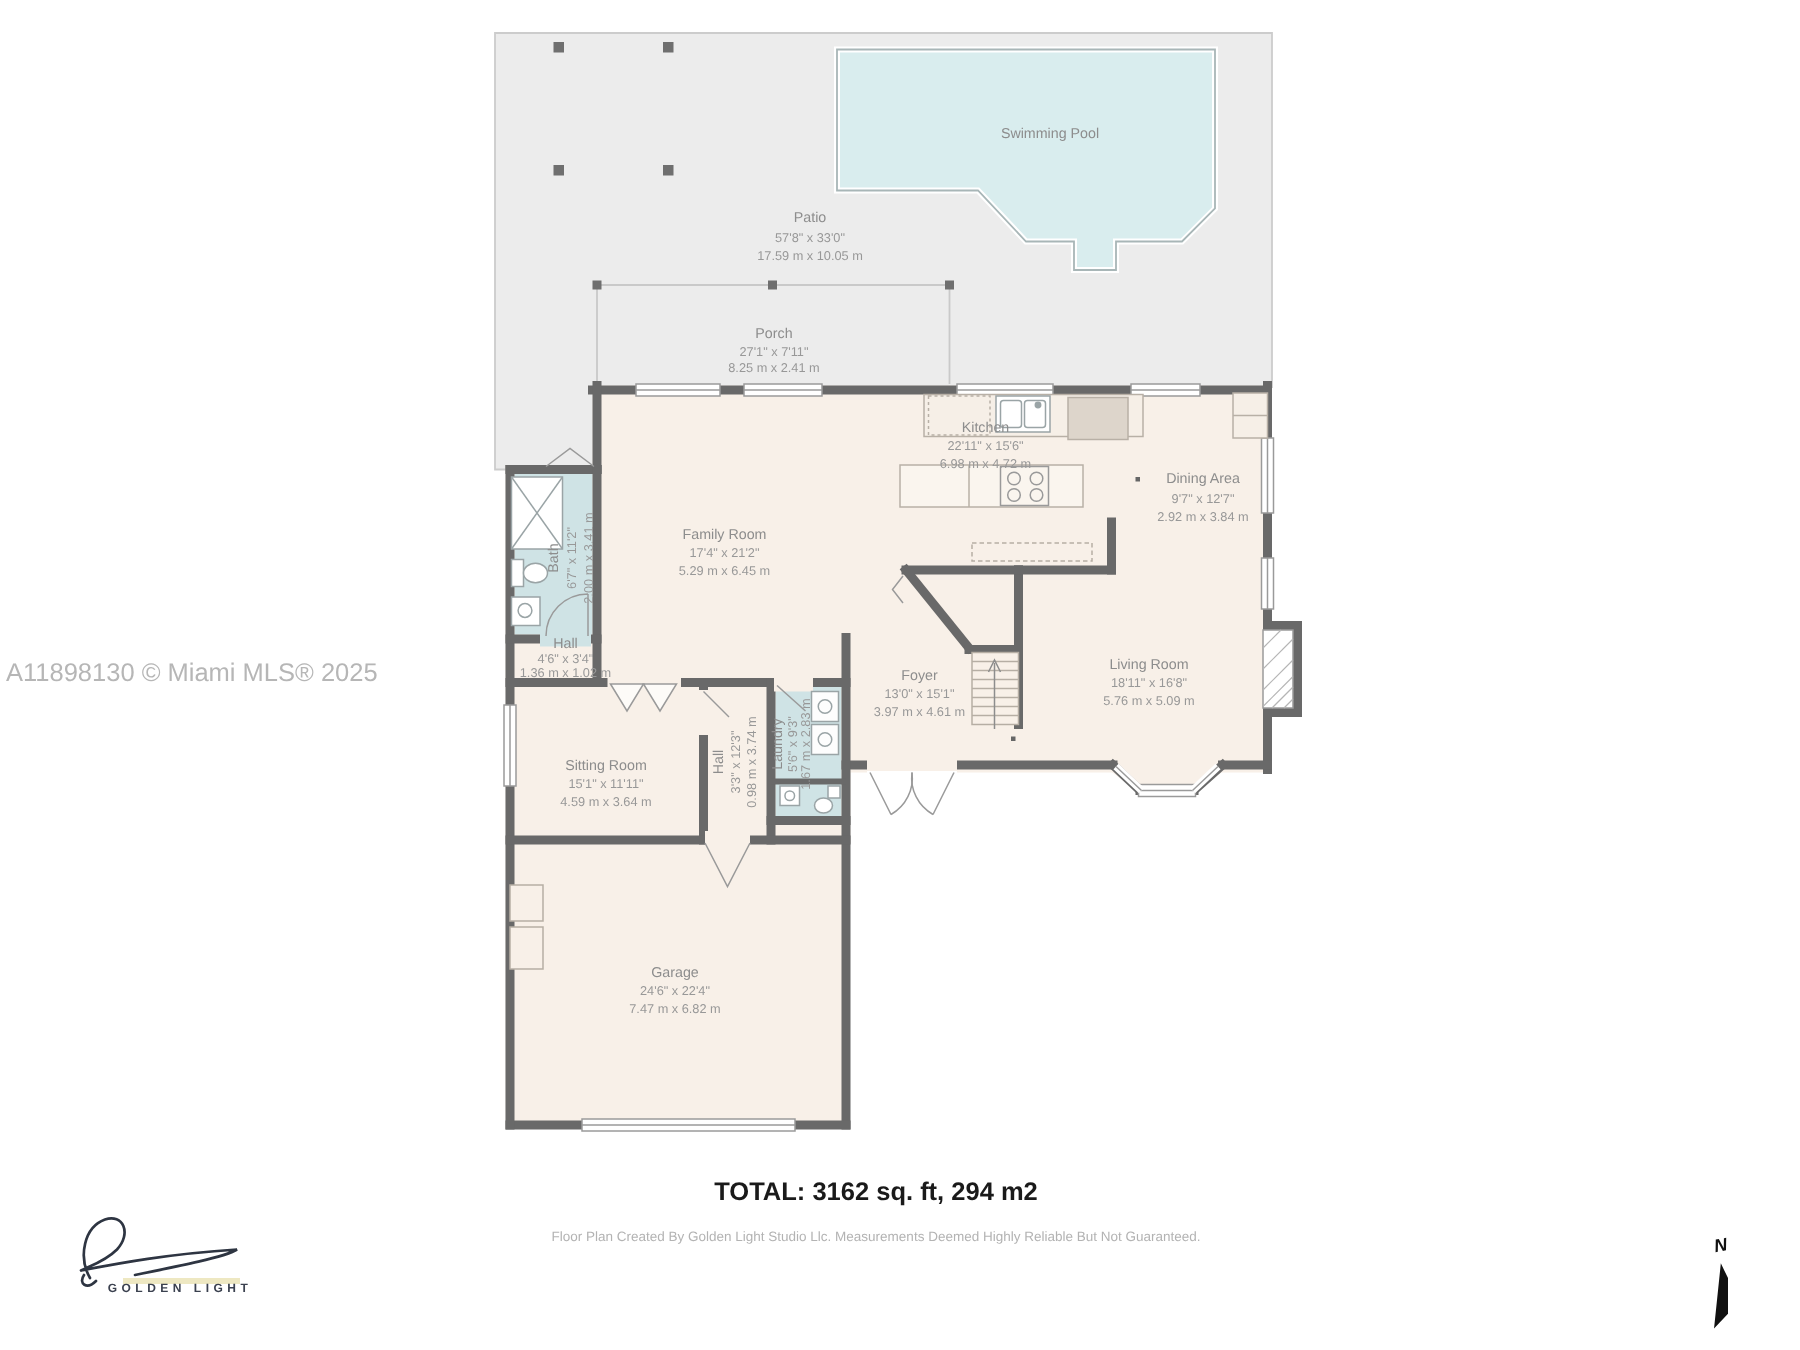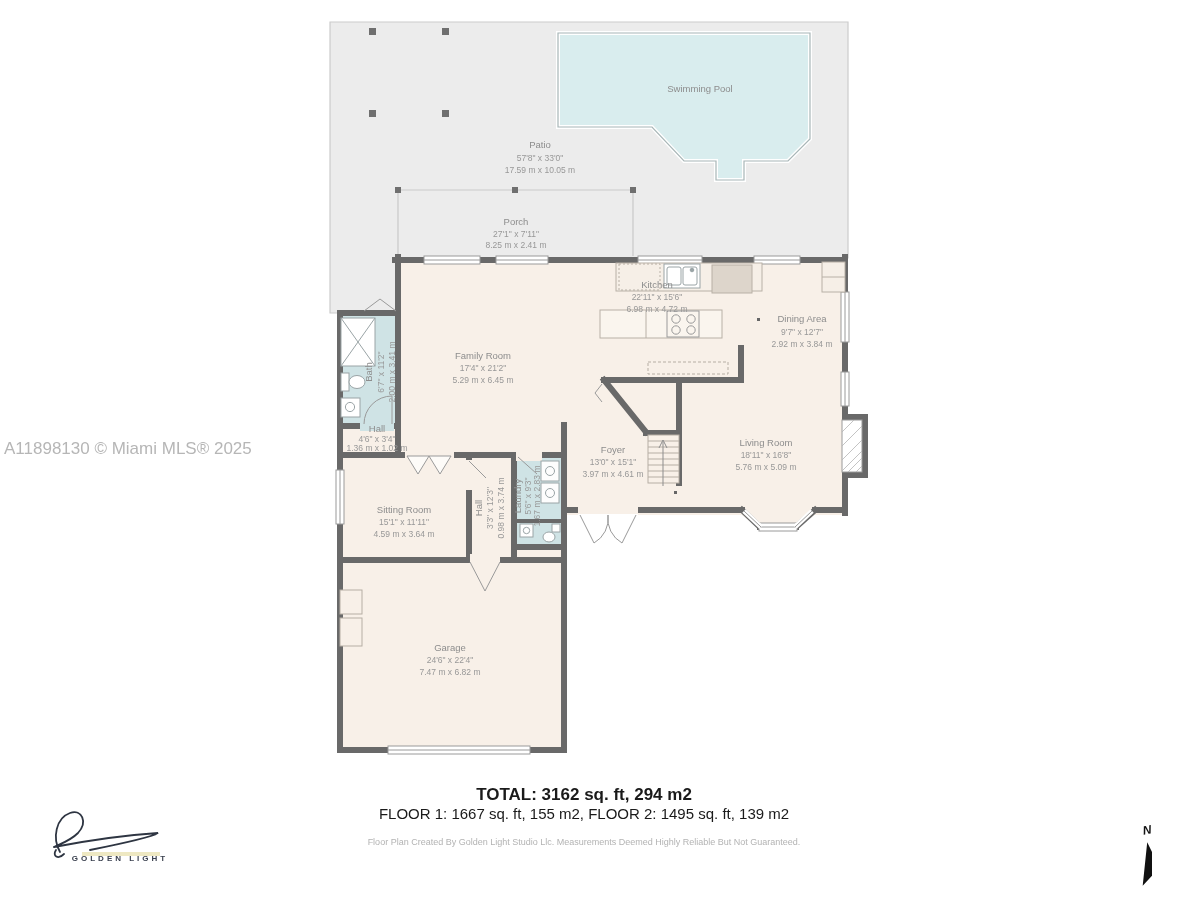--- a/index.html
+++ b/index.html
@@ -308,17 +308,16 @@
   </g>
 
   <g transform="translate(1150,858) rotate(-10)">
     <text class="north-n" x="2" y="-24" text-anchor="middle">N</text>
     <path d="M0,-16 L12,26 L0,17 L-12,26 Z" fill="#111111"></path>
   </g>
 </svg>
 
 <div class="summary">
   <div class="total">TOTAL: 3162 sq. ft, 294 m2</div>
-  <div class="line">FLOOR 1: 1667 sq. ft, 155 m2, FLOOR 2: 1495 sq. ft, 139 m2</div>
   <div class="disclaimer">Floor Plan Created By Golden Light Studio Llc. Measurements Deemed Highly Reliable But Not Guaranteed.</div>
 </div>
 
 </div>
 
 </body></html>

